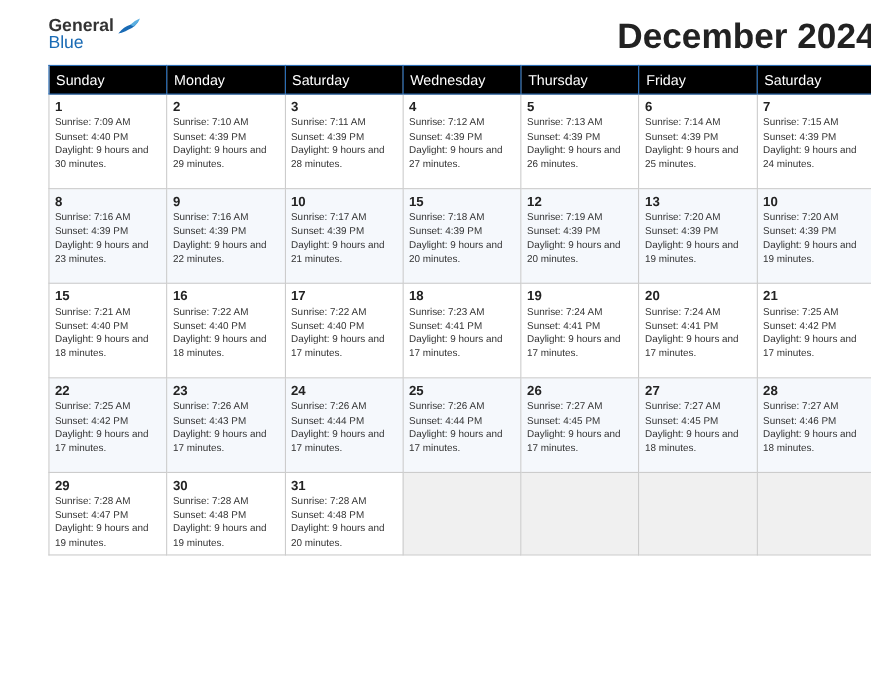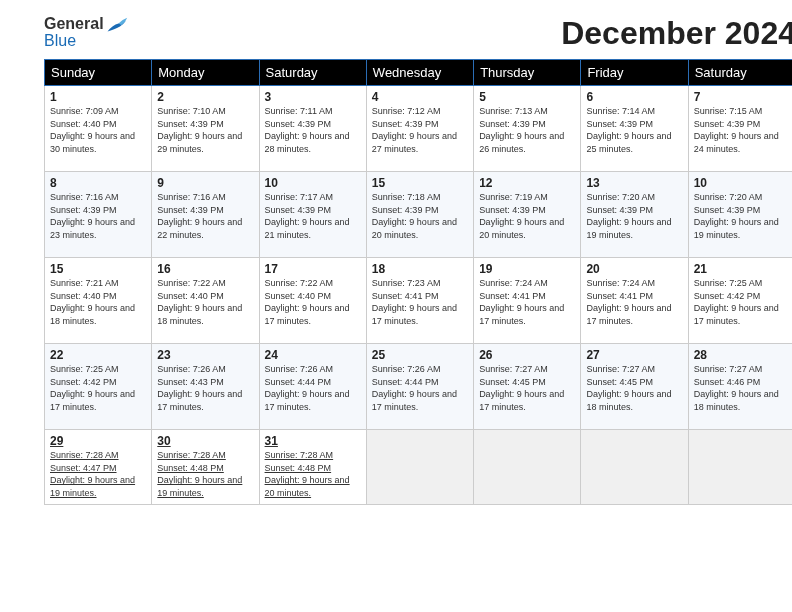--- a/index.html
+++ b/index.html
@@ -262,15 +262,15 @@
           <td class="empty"></td>
           <td class="empty"></td>
         </tr>
       </tbody>
   </table>
 </div>
 
 <style>
   .logo { display: flex; align-items: center; }
   .calendar td { height: 86px; }
-  .calendar tr:last-child td { height: 70px; text-decoration: underline; }
+  .calendar tr:last-child td { height: 70px; }
   .day-info { display: block; }
 </style>
 
 </body></html>

